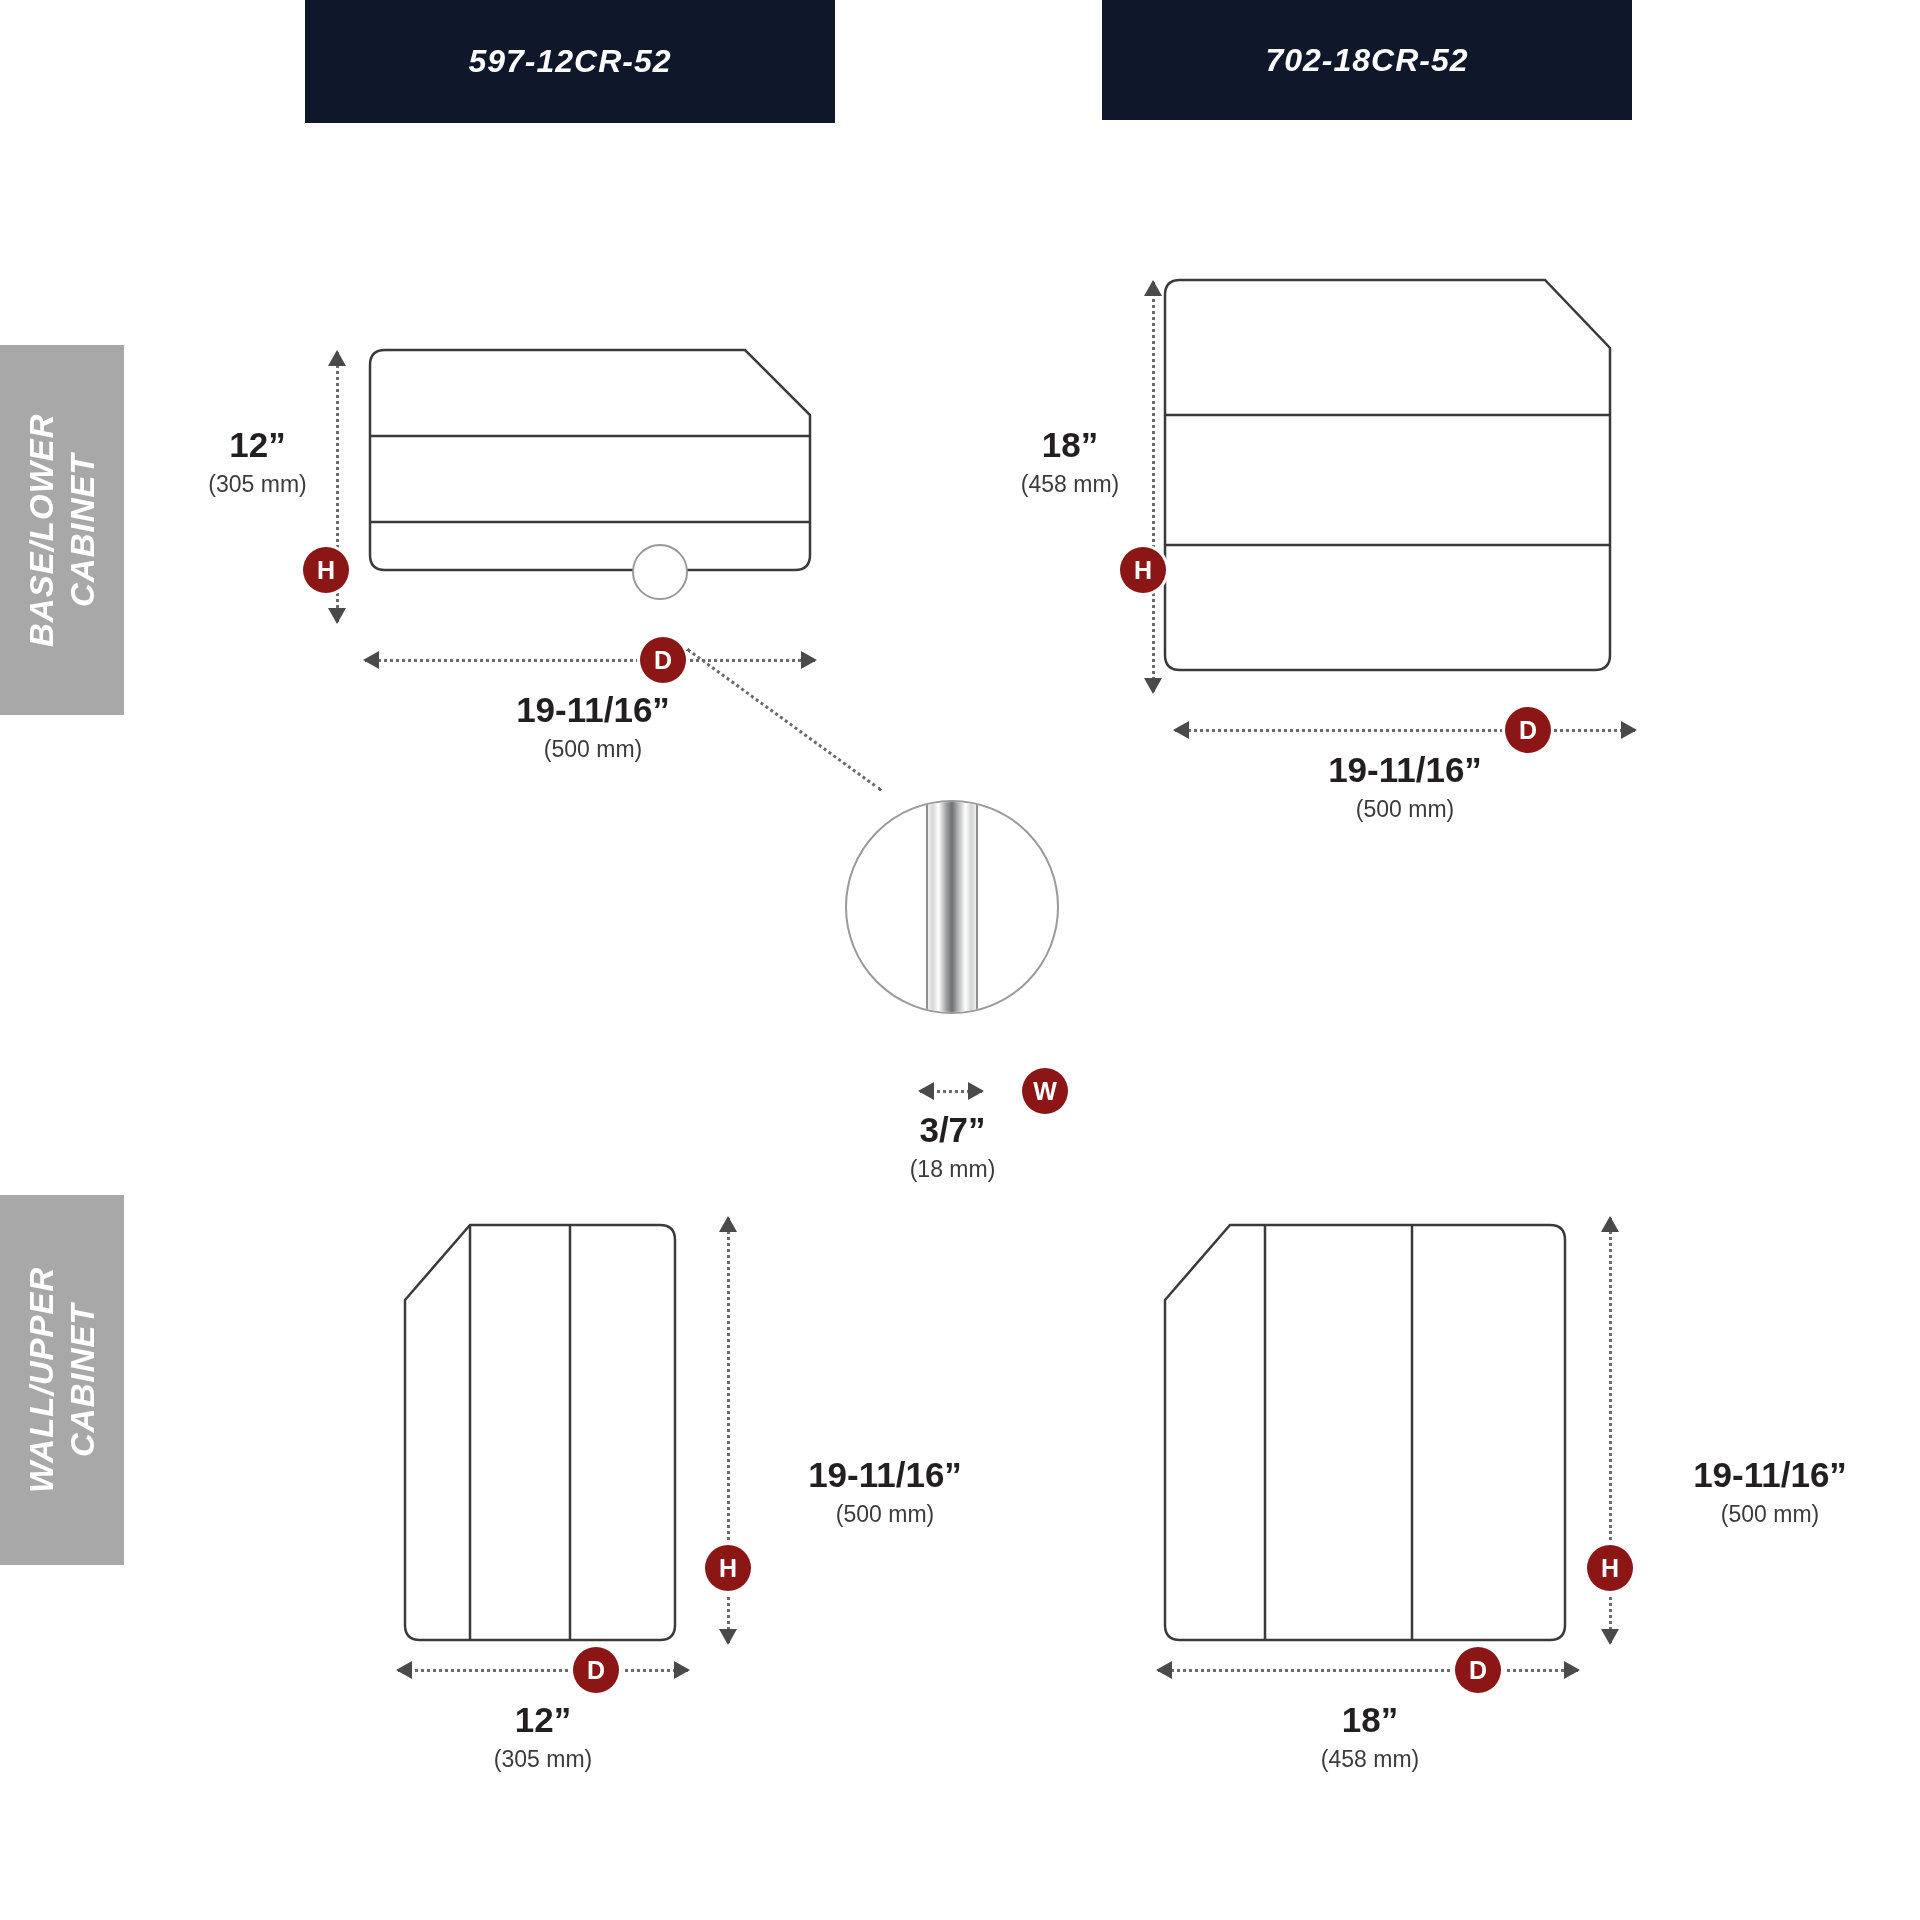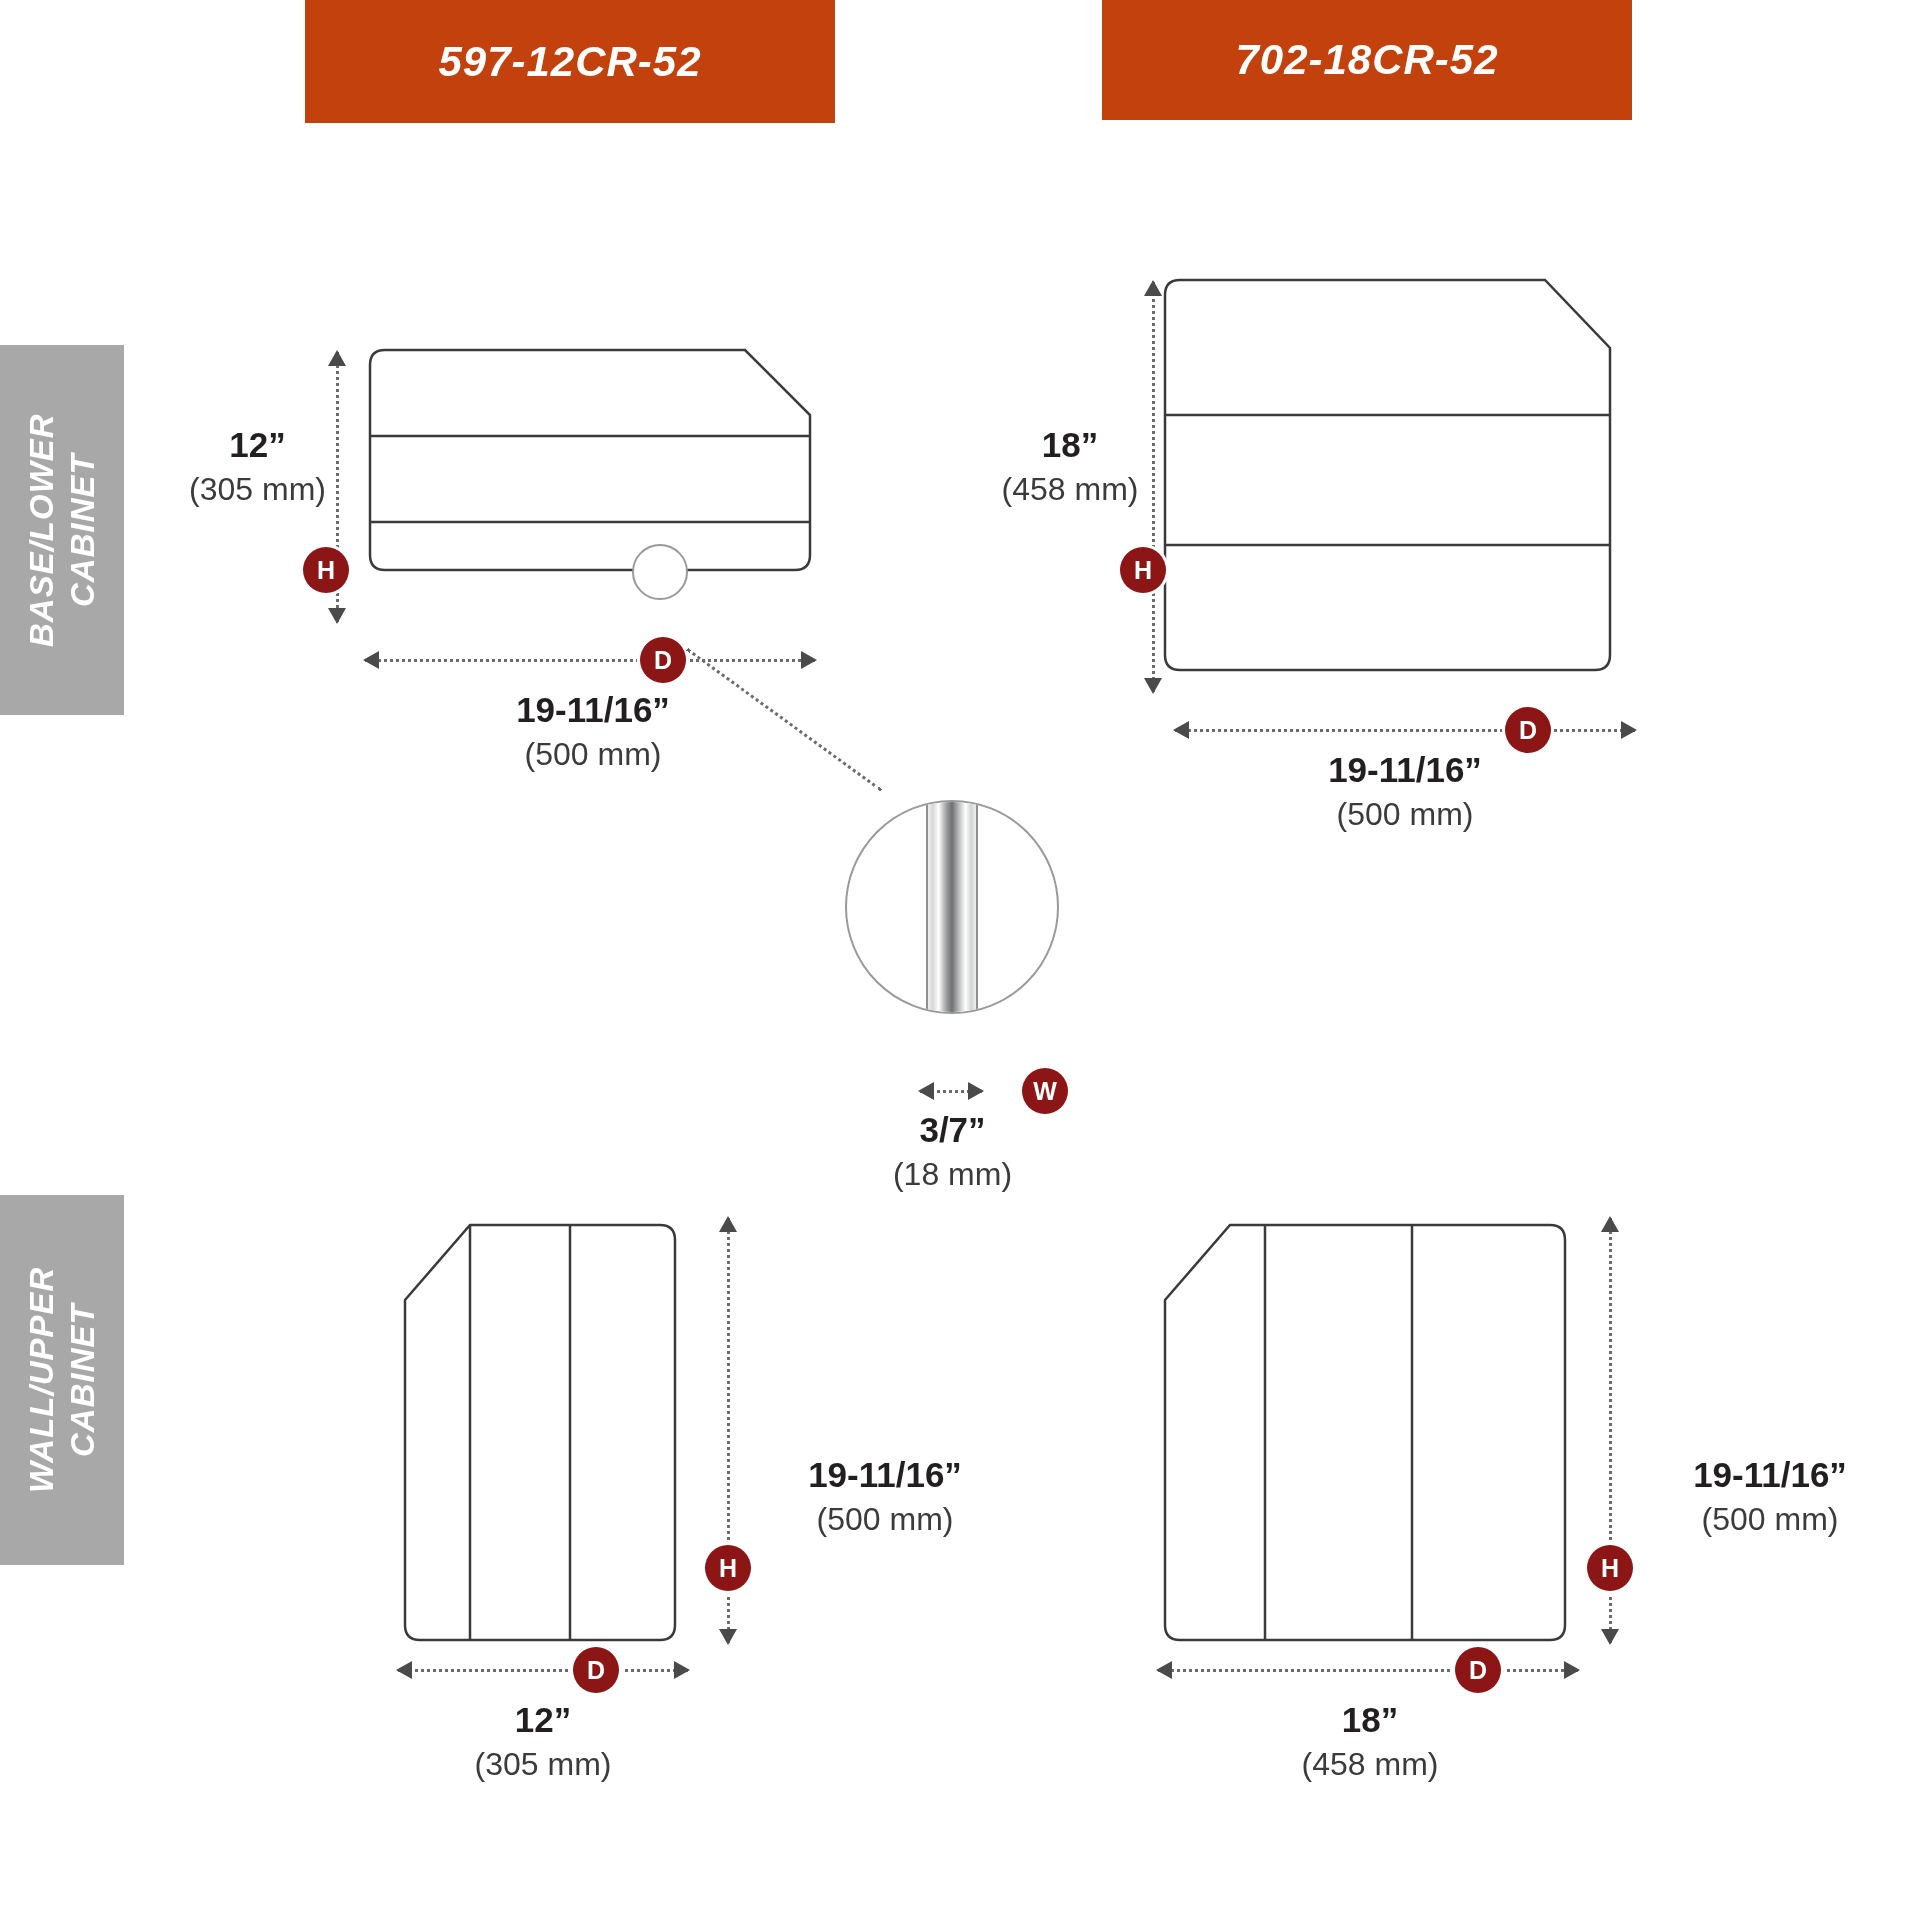--- a/index.html
+++ b/index.html
@@ -13,25 +13,25 @@
     position: relative;
     font-family: "Liberation Sans", sans-serif;
     color: #231f20;
     overflow: hidden;
   }
 
   
   .abs { position: absolute; }
 
   .model-tab {
-    background: #c2410c;
+    background: #0f172a;
     color: #ffffff;
     font-style: italic;
     font-weight: bold;
-    font-size: 42px;
+    font-size: 32px;
     letter-spacing: 1px;
     display: flex;
     align-items: center;
     justify-content: center;
     text-align: center;
   }
 
   .side-tab {
     background: #a8a8a8;
     color: #ffffff;
@@ -49,21 +49,21 @@
   }
 
   .dim-main {
     font-weight: bold;
     font-size: 35px;
     color: #231f20;
     white-space: nowrap;
     text-align: center;
   }
   .dim-sub {
-    font-size: 32px;
+    font-size: 23px;
     color: #3b3b3b;
     white-space: nowrap;
     text-align: center;
     margin-top: 6px;
   }
 
   .badge {
     width: 46px;
     height: 46px;
     border-radius: 50%;

